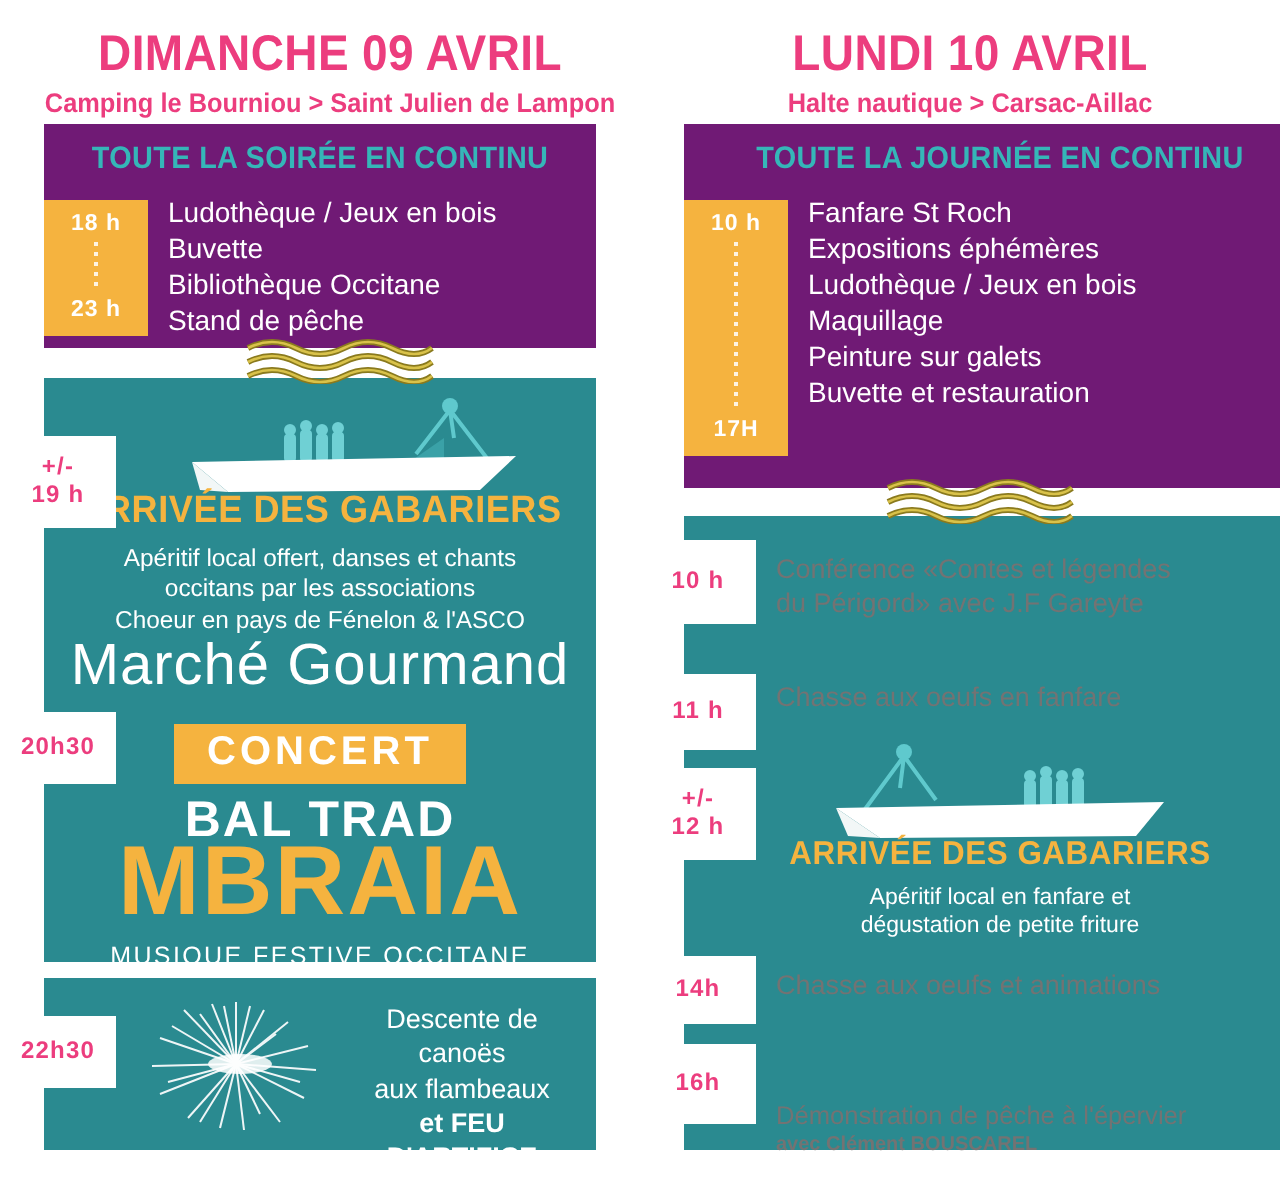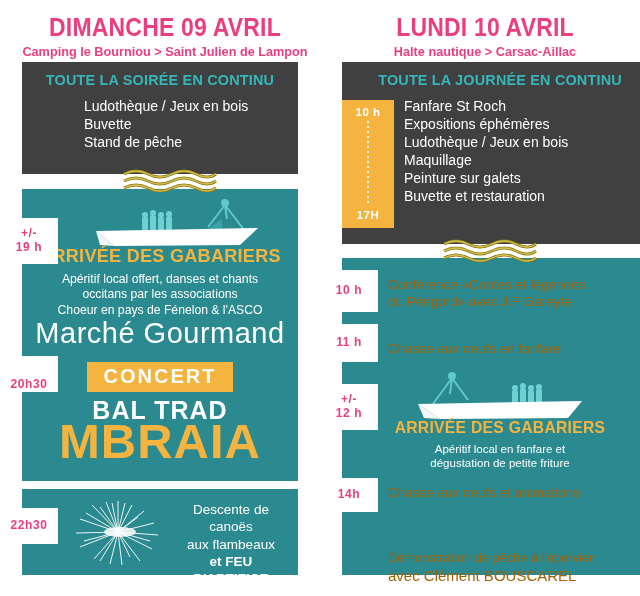--- a/index.html
+++ b/index.html
@@ -59,21 +59,21 @@
   .panel {
     position: absolute;
     left: 22px;
     width: 276px;
     box-sizing: border-box;
   }
   .col-right .panel {
     left: 22px;
     width: 316px;
   }
-  .panel-navy { background: #404040; }
+  .panel-navy { background: #701a75; }
   .panel-teal { background: #2a8a90; }
 
   
   .section-head {
     color: #35b6b8;
     font-weight: bold;
     font-size: 15.5px;
     letter-spacing: 0.2px;
     text-align: center;
     padding: 9px 4px 6px 4px;
@@ -134,21 +134,21 @@
     align-items: center;
     justify-content: center;
     text-align: center;
     line-height: 1.15;
     box-sizing: border-box;
   }
 
   
   .evt-text {
     position: absolute;
-    color: #a16207;
+    color: #737373;
     font-size: 13.5px;
     line-height: 1.25;
   }
 
   
   .gab-title {
     color: #f5b33f;
     font-weight: bold;
     font-size: 19px;
     text-align: center;
@@ -228,23 +228,29 @@
 
   <div class="col col-left">
 
     <div class="day-head">
       <div class="day-title">DIMANCHE 09 AVRIL</div>
       <div class="day-place">Camping le Bourniou &gt; Saint Julien de Lampon</div>
     </div>
 
     <div class="panel panel-navy" style="top:62px; height:112px;">
       <div class="section-head">TOUTE LA SOIRÉE EN CONTINU</div>
+      <div class="time-orange" style="left:0; top:38px; height:68px;">
+        <span>18 h</span>
+        <span class="dots"></span>
+        <span>23 h</span>
+      </div>
       <ul class="cont-list" style="position:absolute; left:62px; top:36px;">
         <li>Ludothèque / Jeux en bois</li>
         <li>Buvette</li>
+        <li>Bibliothèque Occitane</li>
         <li>Stand de pêche</li>
       </ul>
     </div>
 
     <svg class="waves" style="position:absolute; left:122px; top:168px; z-index:5;" width="96" height="24" viewBox="0 0 96 24">
       <path d="M2 6 q 12 -6 24 0 t 24 0 t 24 0 t 20 0" fill="none" stroke="#8a7a1e" stroke-width="3"></path>
       <path d="M2 6 q 12 -6 24 0 t 24 0 t 24 0 t 20 0" fill="none" stroke="#d9c24a" stroke-width="1.3"></path>
       <path d="M2 13 q 12 -6 24 0 t 24 0 t 24 0 t 20 0" fill="none" stroke="#8a7a1e" stroke-width="3"></path>
       <path d="M2 13 q 12 -6 24 0 t 24 0 t 24 0 t 20 0" fill="none" stroke="#d9c24a" stroke-width="1.3"></path>
       <path d="M2 20 q 12 -6 24 0 t 24 0 t 24 0 t 20 0" fill="none" stroke="#8a7a1e" stroke-width="3"></path>
@@ -276,20 +282,21 @@
         <div>Apéritif local offert, danses et chants</div>
         <div>occitans par les associations</div>
         <div>Choeur en pays de Fénelon &amp; l'ASCO</div>
       </div>
 
       <div class="marche" style="position:absolute; left:0; right:0; top:128px;">Marché Gourmand</div>
 
       <div class="concert-band" style="position:absolute; left:65px; top:173px;">CONCERT</div>
       <div class="baltrad" style="position:absolute; left:0; right:0; top:203px;">BAL TRAD</div>
       <div class="mbraia" style="position:absolute; left:0; right:0; top:228px;">MBRAIA</div>
+      <div class="musique" style="position:absolute; left:0; right:0; top:278px;">MUSIQUE FESTIVE OCCITANE</div>
     </div>
 
     <div class="panel panel-teal" style="top:489px; height:86px;">
       <svg style="position:absolute; left:48px; top:8px;" width="96" height="70" viewBox="0 0 96 70">
         <g stroke="#ffffff" stroke-width="1" fill="none" opacity="0.92">
           <path d="M48 35 L48 4"></path>
             <path d="M48 35 L62 8"></path>
             <path d="M48 35 L74 14"></path>
           <path d="M48 35 L84 26"></path>
             <path d="M48 35 L88 38"></path>
@@ -320,21 +327,21 @@
         <div>aux flambeaux</div>
         <div class="em">et FEU D'ARTIFICE</div>
         <div class="em">SUR LA RIVIÈRE</div>
       </div>
     </div>
 
     <div class="notch" style="left:0; top:218px; width:58px; height:46px;">
       <span>+/-</span>
       <span>19 h</span>
     </div>
-    <div class="notch" style="left:0; top:356px; width:58px; height:36px;justify-content:flex-end;">
+    <div class="notch" style="left:0; top:356px; width:58px; height:36px;">
       <span>20h30</span>
     </div>
     <div class="notch" style="left:0; top:508px; width:58px; height:36px;">
       <span>22h30</span>
     </div>
   </div>
 
   <div class="col col-right">
 
     <div class="day-head">
@@ -399,31 +406,34 @@
       <div>du Périgord» avec J.F Gareyte</div>
     </div>
     <div class="evt-text" style="left:68px; top:341px; width:236px;">
       <div>Chasse aux oeufs en fanfare</div>
     </div>
     <div class="evt-text" style="left:68px; top:485px; width:236px;">
       <div>Chasse aux oeufs et animations</div>
     </div>
     <div class="evt-text" style="left:68px; top:525px; width:248px; font-size:12.8px;margin-top:25px;">
       <div>Démonstration de pêche à l'épervier</div>
-      <div style="font-size:15px; font-weight:normal; margin-top:1px;">avec Clément BOUSCAREL</div>
+      <div style="font-size:10px; font-weight:bold; margin-top:1px;">avec Clément BOUSCAREL</div>
     </div>
 
     <div class="notch" style="left:0; top:270px; width:58px; height:42px;">
       <span>10 h</span>
     </div>
-    <div class="notch" style="left:0; top:324px; width:58px; height:38px;text-align:right;">
+    <div class="notch" style="left:0; top:337px; width:58px; height:38px;text-align:right;">
       <span>11 h</span>
     </div>
     <div class="notch" style="left:0; top:384px; width:58px; height:46px;">
       <span>+/-</span>
       <span>12 h</span>
     </div>
     <div class="notch" style="left:0; top:478px; width:58px; height:34px;">
       <span>14h</span>
     </div>
+    <div class="notch" style="left:0; top:522px; width:58px; height:40px;">
+      <span>16h</span>
+    </div>
   </div>
 
 </div>
 
 </body></html>

